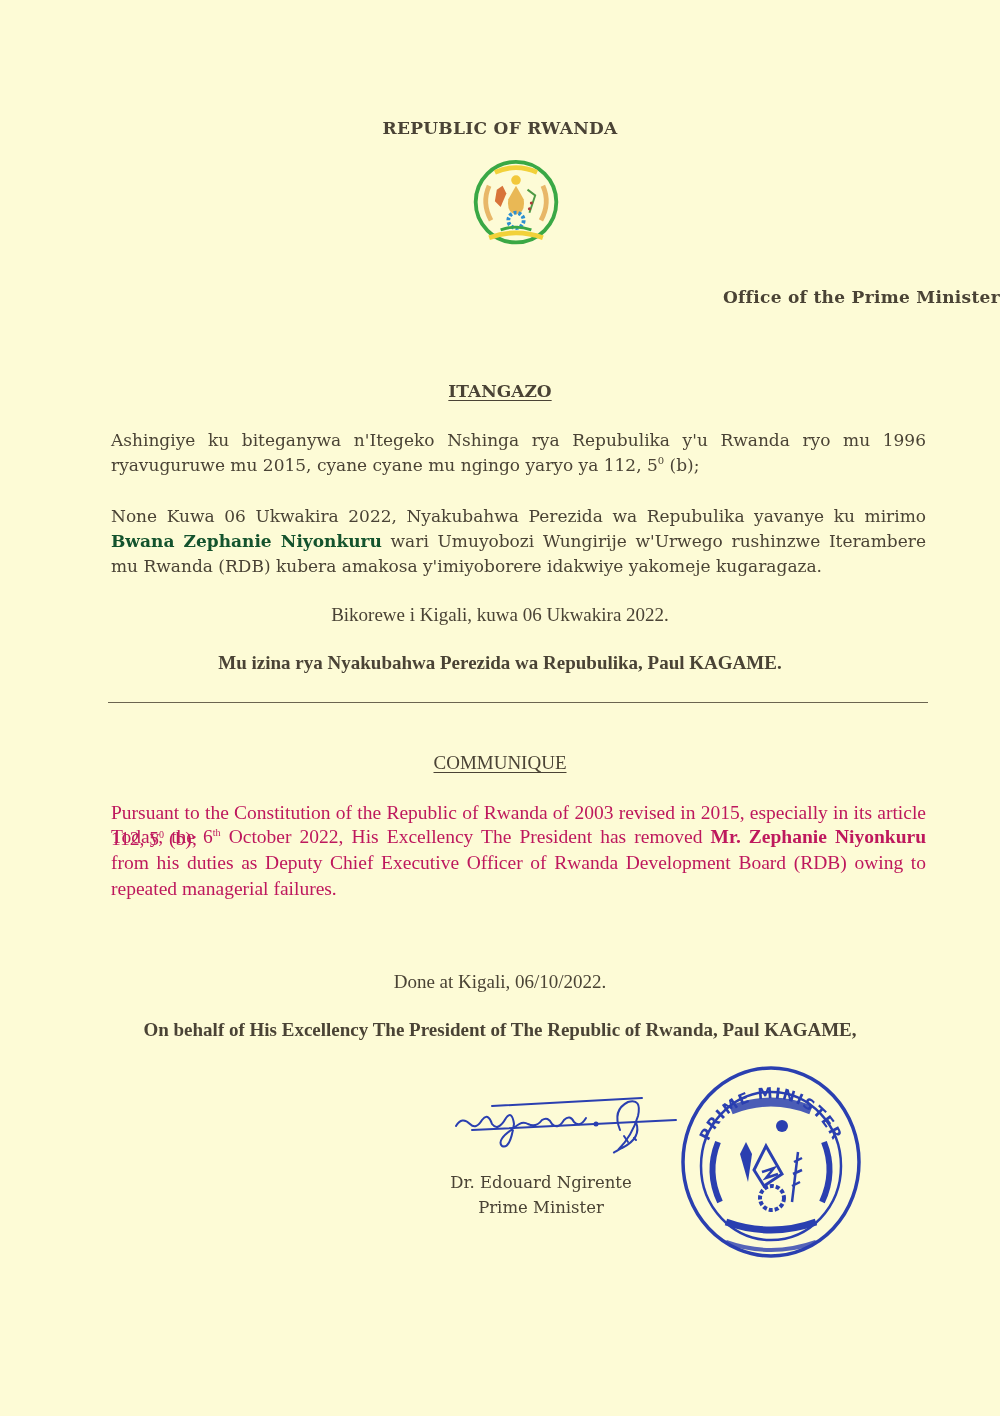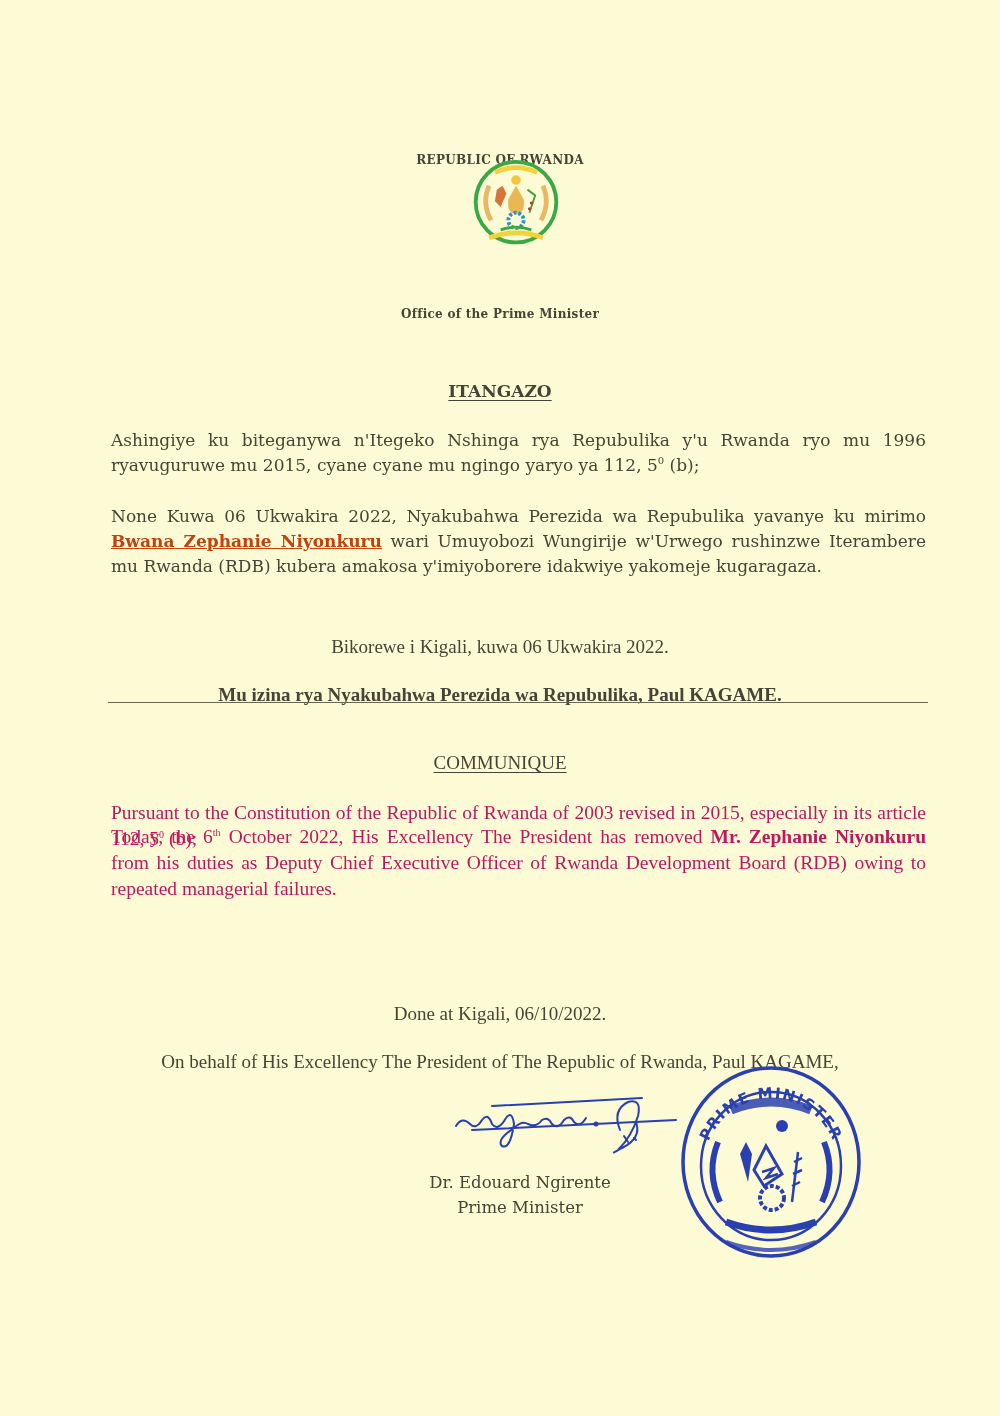--- a/index.html
+++ b/index.html
@@ -8,39 +8,37 @@
       background: #fdfbd6;
       position: relative;
       overflow: hidden;
       color: #4a4335;
       font-family: "DejaVu Serif", serif;
     }
     .abs { position: absolute; }
     .center { left: 0; width: 1000px; text-align: center; }
     .title {
       font-family: "DejaVu Serif", serif;
-      font-weight: bold; font-size: 12px; letter-spacing: 0.3px;
+      font-weight: bold; font-size: 17px; letter-spacing: 0.3px;
       color: #4a4335;
-      margin-top: 35px;
     }
     .para {
       left: 111px; width: 815px;
       font-size: 17px; line-height: 25px;
       text-align: justify;
       color: #4a4335;
     }
-    .para b { color: #c2410c; text-decoration: underline; }
+    .para b { color: #14532d; }
     .heading-u {
       font-weight: bold; font-size: 17px; text-decoration: underline;
       text-underline-offset: 3px;
     }
     .cond {
       font-family: "Liberation Serif", serif;
       font-size: 19px;
-      margin-top: 32px;
     }
     .cond-para {
       left: 111px; width: 815px;
       font-family: "Liberation Serif", serif;
       font-size: 19.5px; line-height: 26px; text-align: justify;
       color: #be185d;
     }
     .divider {
       left: 108px; width: 820px; top: 702px; height: 0;
       border-top: 1.5px solid #6b6450;
@@ -64,21 +62,21 @@
   <path d="M30 34 L36 30 L40 38 L34 52 L28 46 Z" fill="#d8743a"></path>
   <path d="M50 30 L58 44 Q60 58 50 60 Q40 58 42 44 Z" fill="#e9b855"></path>
   <path d="M62 34 L70 40 L64 58" fill="none" stroke="#4f9a44" stroke-width="2"></path>
   <circle cx="66" cy="48" r="1.6" fill="#b23a3a"></circle>
   <circle cx="64" cy="54" r="1.6" fill="#b23a3a"></circle>
   <circle cx="50" cy="66" r="8" fill="none" stroke="#2c8fd0" stroke-width="4" stroke-dasharray="3 2"></circle>
   <path d="M22 84 Q50 74 78 84" fill="none" stroke="#f2d13a" stroke-width="5"></path>
   <path d="M34 76 Q50 70 66 76" fill="none" stroke="#3aa845" stroke-width="3"></path>
 </svg>
 
-<div class="abs center title" style="top:272px;">Office of the Prime Minister</div>
+<div class="abs center title" style="top:287px;text-align:right;">Office of the Prime Minister</div>
 
 <div class="abs center" style="top:381px;">
   <span class="heading-u">ITANGAZO</span>
 </div>
 
 <div class="abs para" style="top:428px;">
   <span>Ashingiye ku biteganywa n'Itegeko Nshinga rya Repubulika y'u Rwanda ryo mu 1996 ryavuguruwe mu 2015, cyane cyane mu ngingo yaryo ya 112, 5</span><sup>0</sup><span> (b);</span>
 </div>
 
 <div class="abs para" style="top:504px;">
@@ -98,34 +96,34 @@
 <div class="abs cond-para" style="top:800px;">
   <span>Pursuant to the Constitution of the Republic of Rwanda of 2003 revised in 2015, especially in its article 112, 5</span><sup>0</sup><span> (b);</span>
 </div>
 
 <div class="abs cond-para" style="top:824px;">
   <span>Today, the 6</span><sup>th</sup><span> October 2022, His Excellency The President has removed </span><b>Mr. Zephanie Niyonkuru</b><span> from his duties as Deputy Chief Executive Officer of Rwanda Development Board (RDB) owing to repeated managerial failures.</span>
 </div>
 
 <div class="abs center cond" style="top:971px;">Done at Kigali, 06/10/2022.</div>
 
-<div class="abs center cond" style="top:1019px; font-weight:normal;">On behalf of His Excellency The President of The Republic of Rwanda, Paul KAGAME,</div>
+<div class="abs center cond" style="top:1019px; font-weight:bold;">On behalf of His Excellency The President of The Republic of Rwanda, Paul KAGAME,</div>
 
 <svg class="abs signature" viewBox="0 0 230 70">
   <g fill="none" stroke="#2a3fb0" stroke-width="2" stroke-linecap="round">
     <path d="M4 36 Q10 26 18 34 Q24 40 30 30 Q36 22 40 34 Q46 42 54 28 Q60 20 62 34 Q58 60 50 56 Q44 50 62 38 Q70 30 76 34 Q84 38 90 30 Q96 26 100 34 Q106 40 112 30 Q118 24 122 32 Q128 38 134 28"></path>
     <path d="M20 40 L224 30"></path>
     <path d="M40 16 L190 8"></path>
     <circle cx="144" cy="34" r="1.5" fill="#2a3fb0"></circle>
     <path d="M168 40 Q160 20 176 12 Q190 8 186 26 Q180 46 166 60 Q156 66 170 58 Q190 48 184 32"></path>
     <path d="M172 46 L176 52 M182 48 L184 50"></path>
   </g>
 </svg>
 
-<div class="abs" style="left:400px; width:240px; top:1170px; text-align:center; font-size:16.5px; line-height:25px;">
+<div class="abs" style="left:421px; width:240px; top:1170px; text-align:center; font-size:16.5px; line-height:25px;">
   <div>Dr. Edouard Ngirente</div>
   <div>Prime Minister</div>
 </div>
 
 <svg class="abs seal" viewBox="0 0 190 200">
   <defs>
     <path id="sealArc" d="M28 96 A68 72 0 0 1 162 96"></path>
   </defs>
   <ellipse cx="95" cy="100" rx="88" ry="94" fill="none" stroke="#2a3fb0" stroke-width="3.5"></ellipse>
   <ellipse cx="95" cy="104" rx="70" ry="74" fill="none" stroke="#2a3fb0" stroke-width="2.5"></ellipse>

